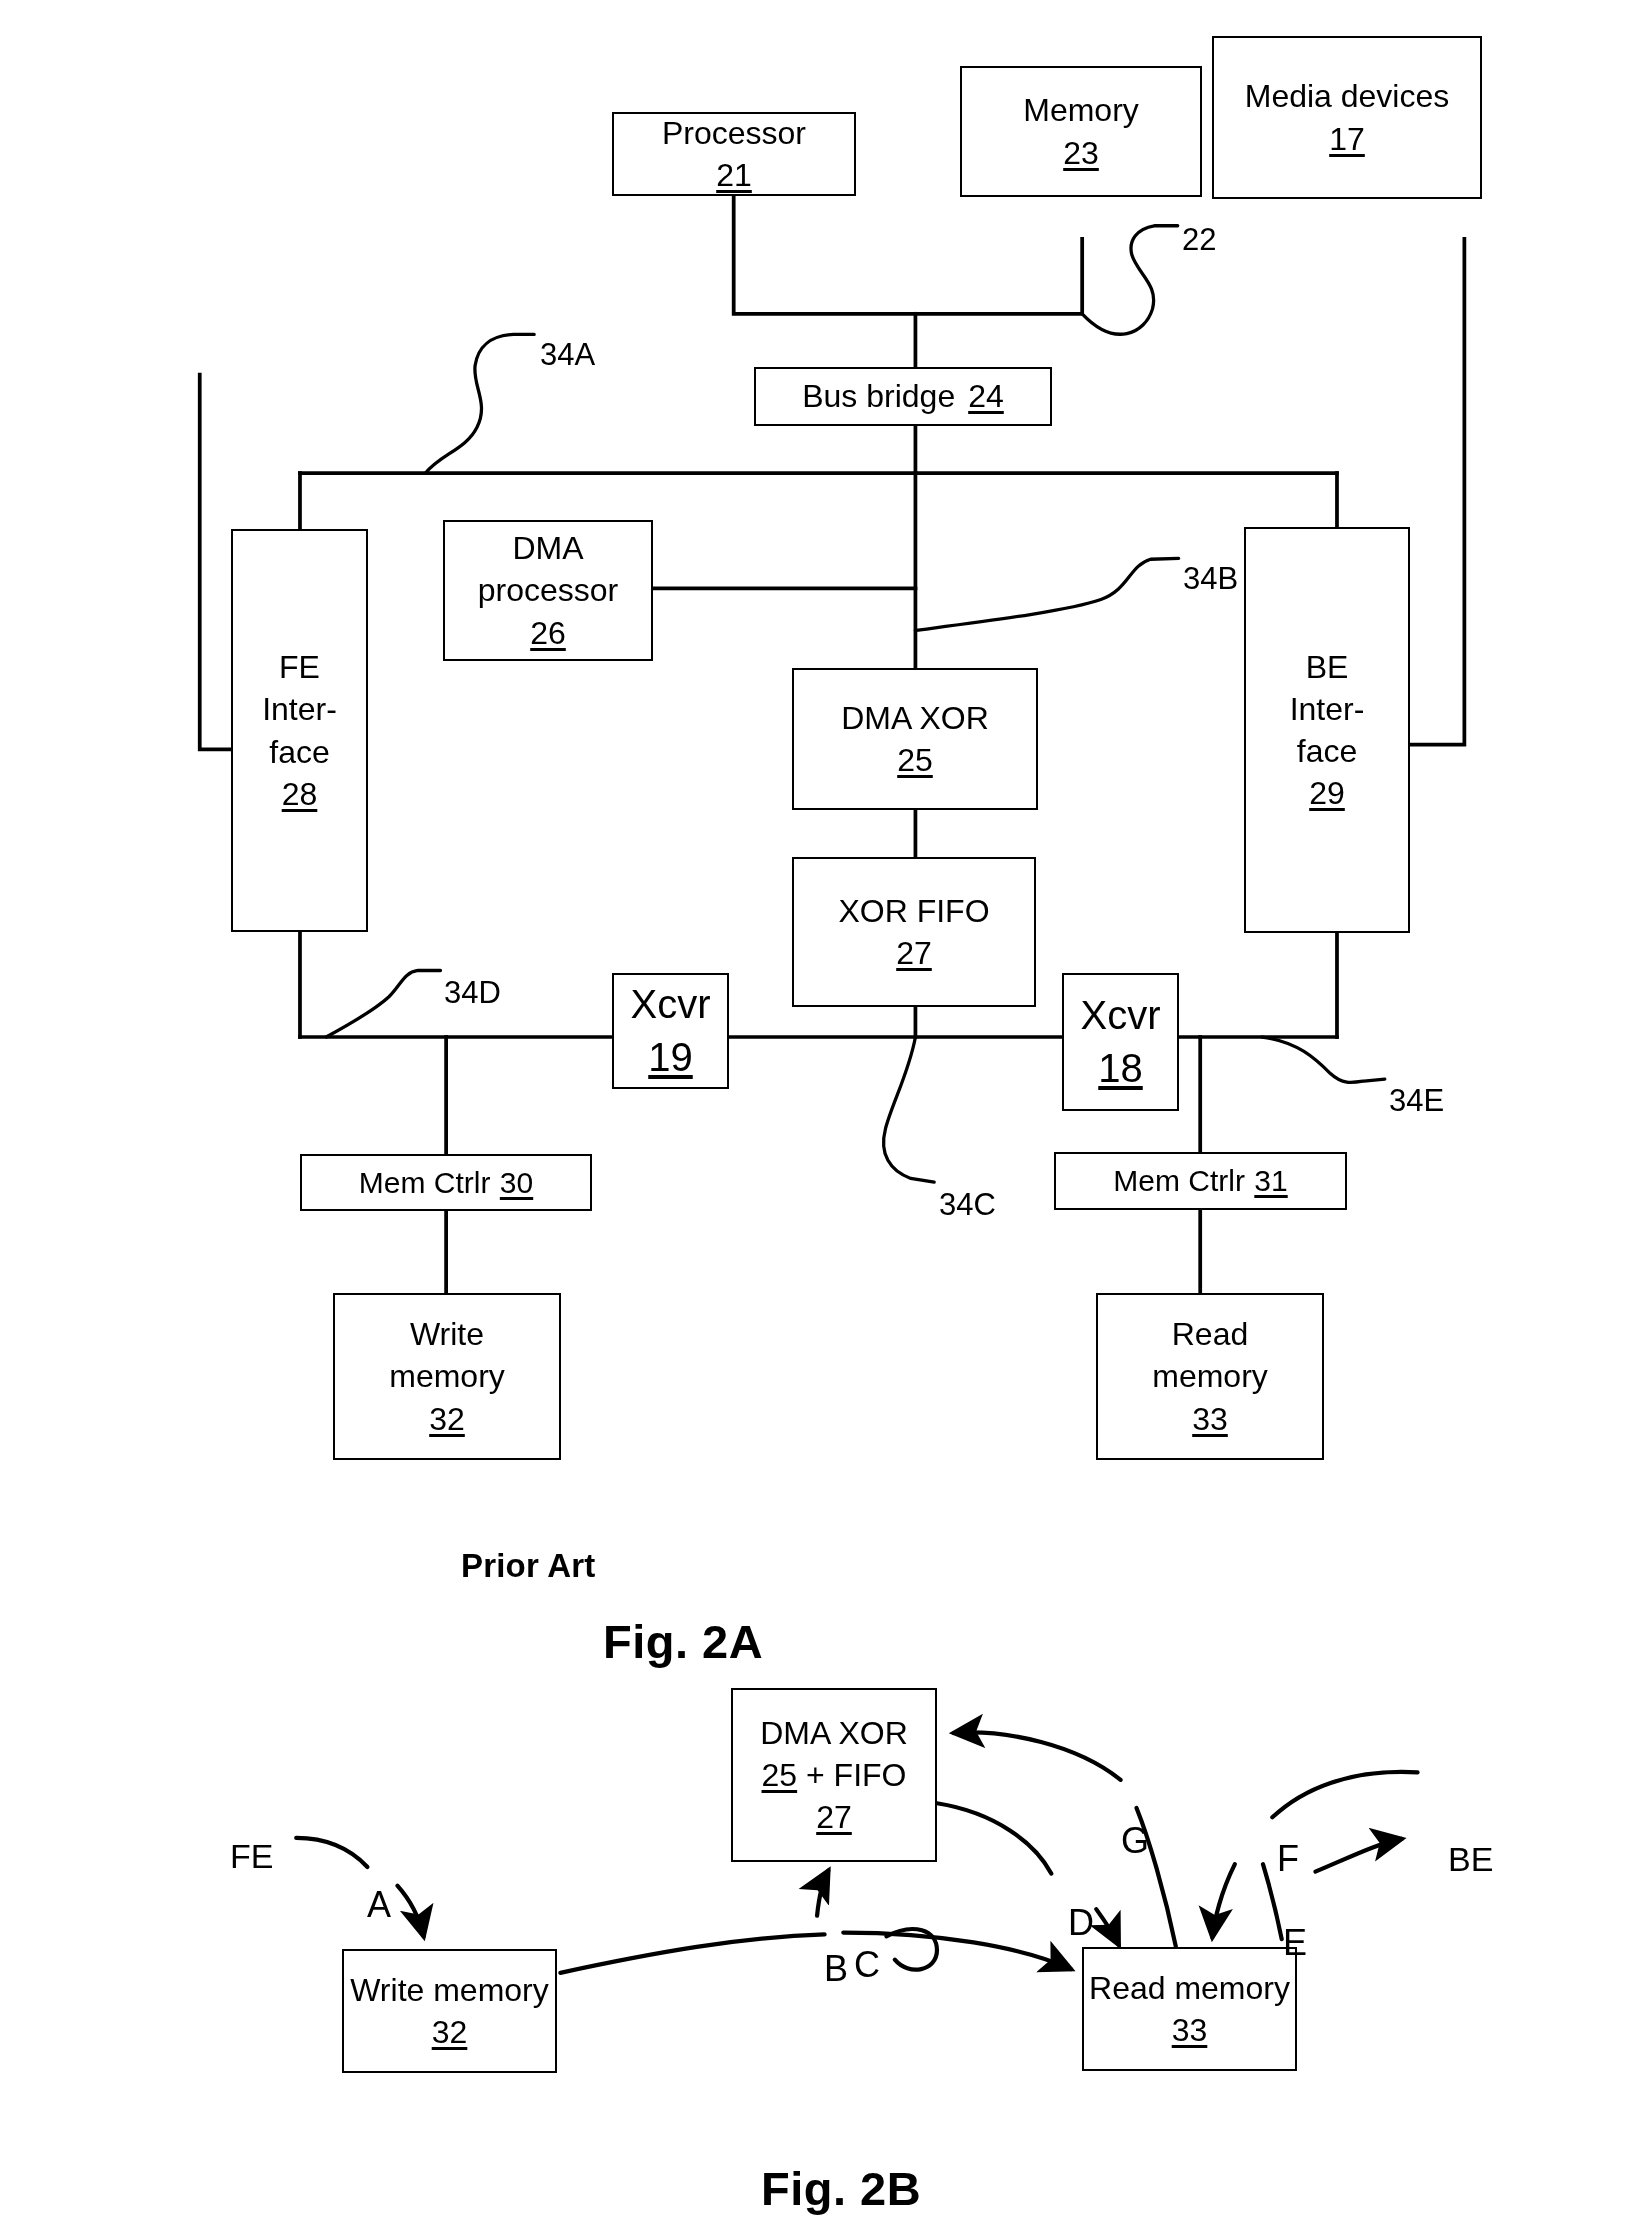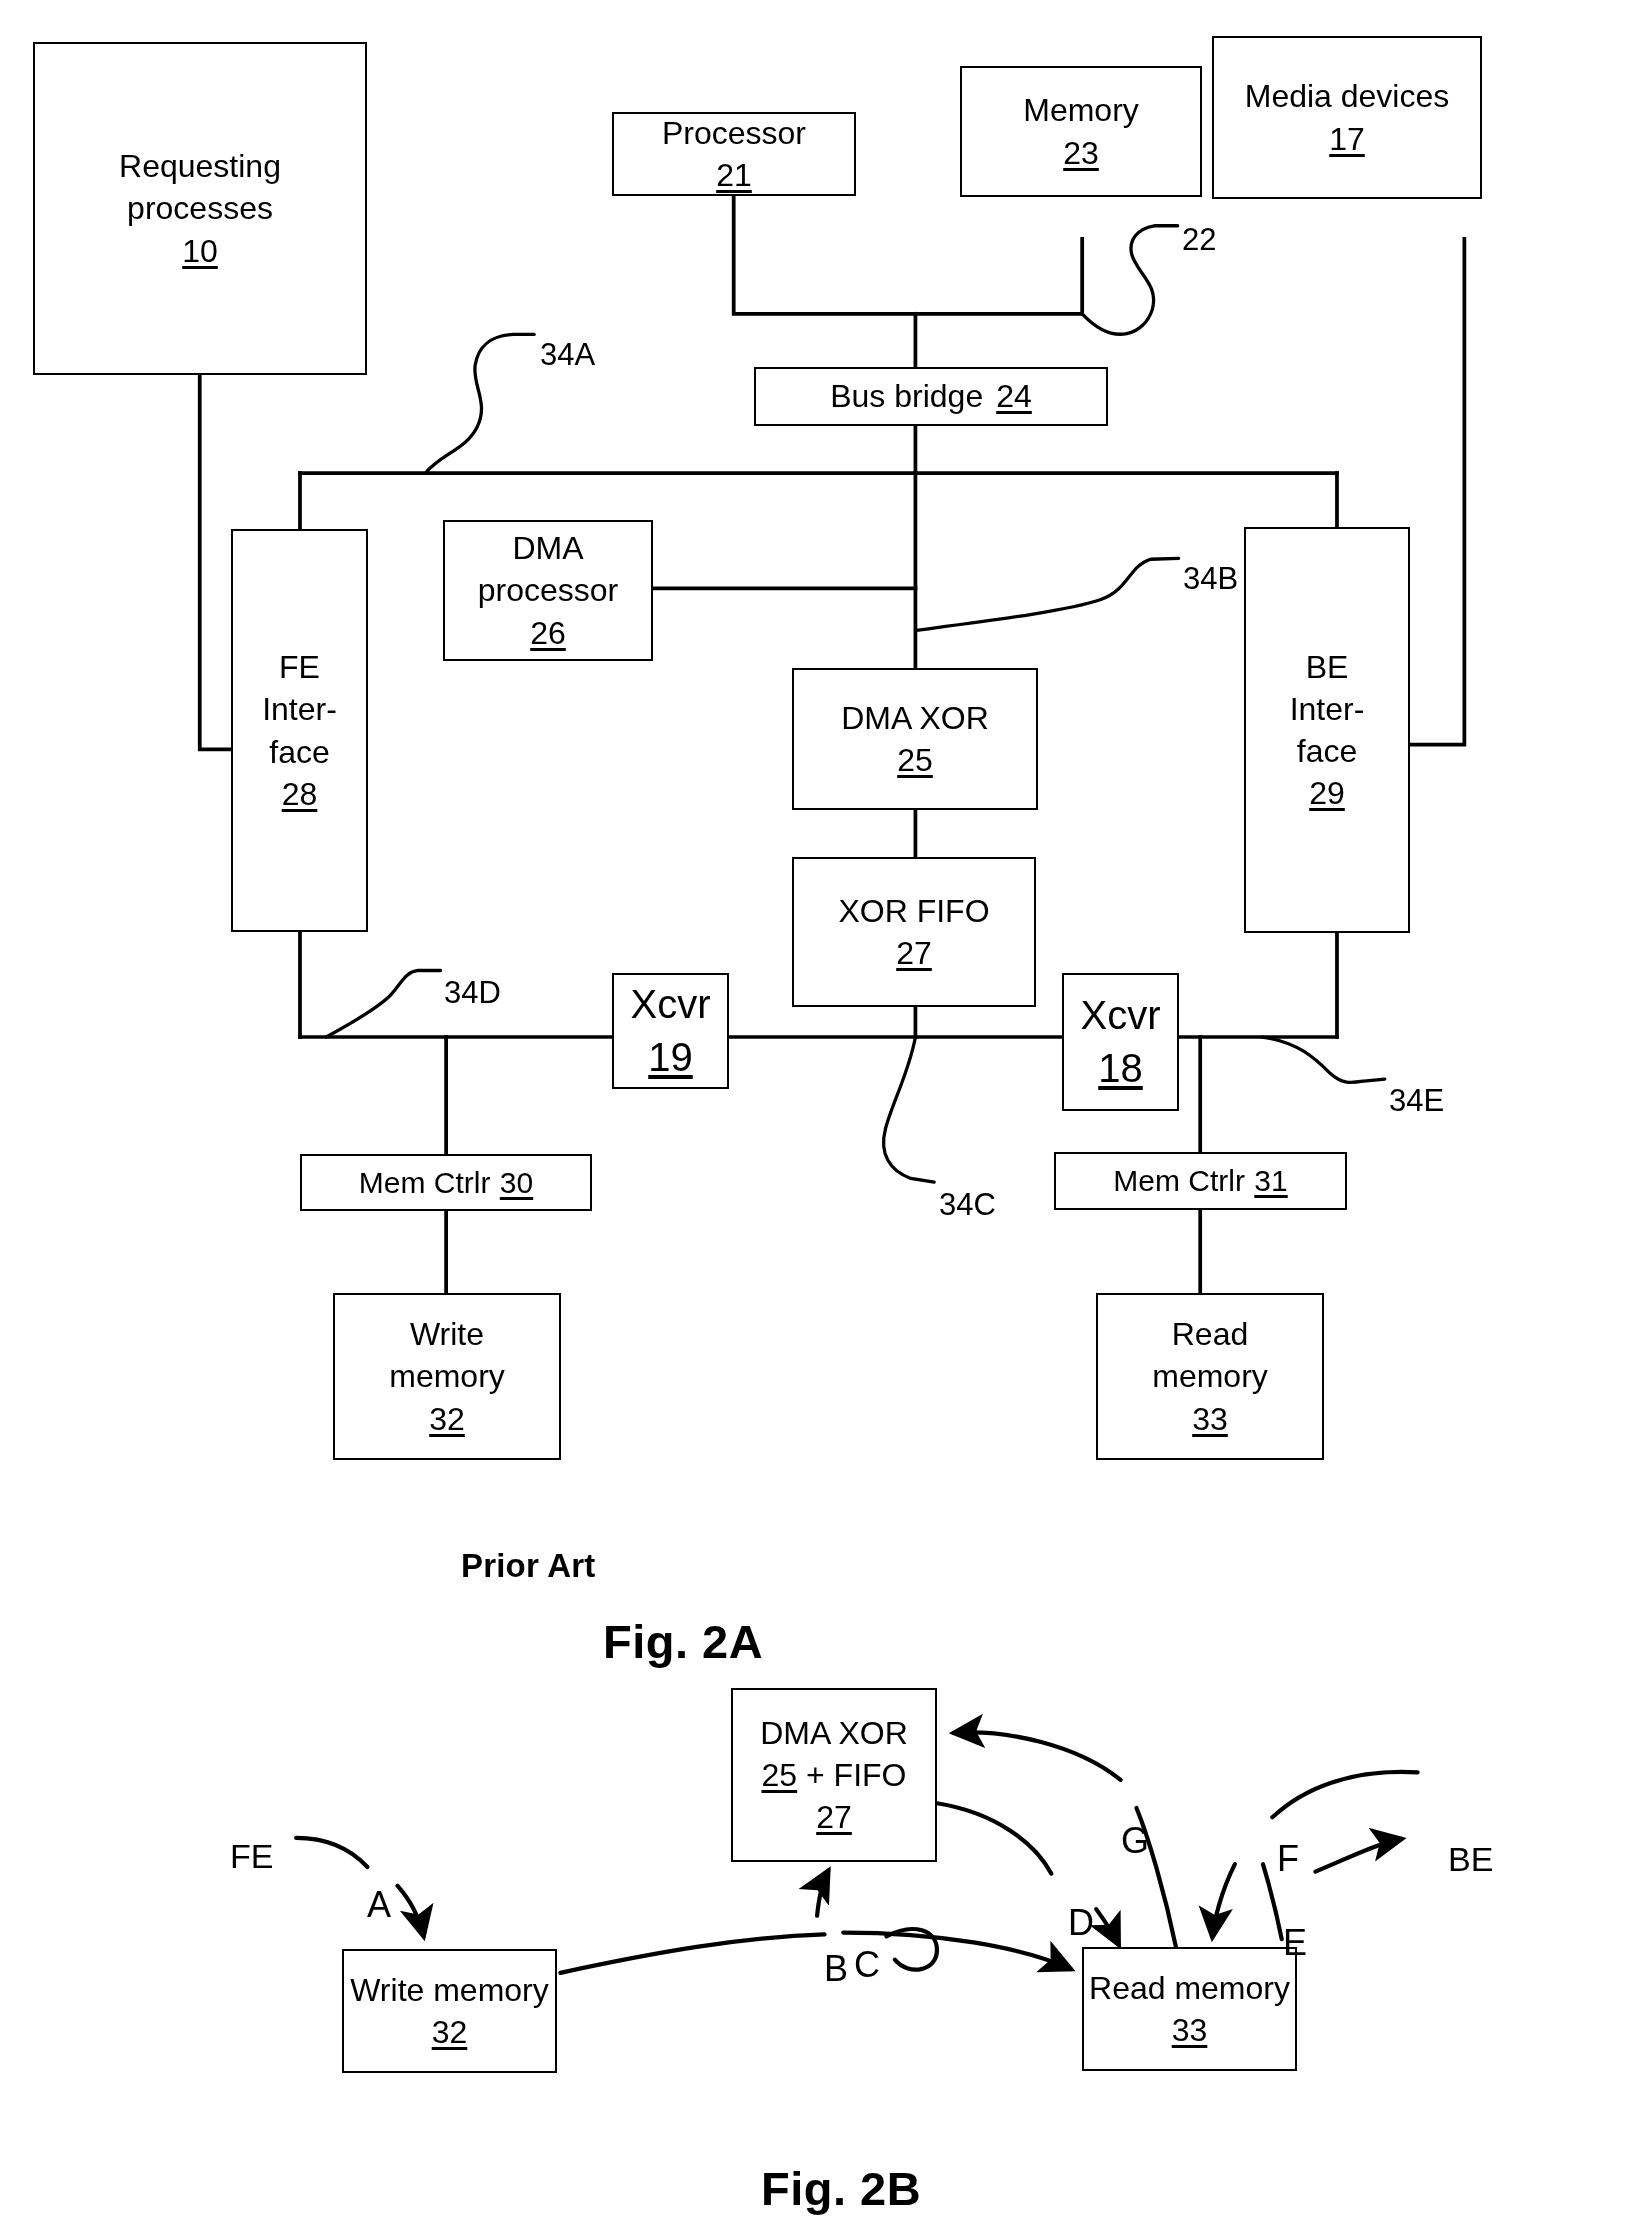--- a/index.html
+++ b/index.html
@@ -77,42 +77,37 @@
       <path d="M977,673 C1060,662 1140,652 1175,640 C1205,629 1205,604 1228,597 L1258,596"></path>
 
       <path d="M977,1107 C970,1145 952,1178 945,1205 C938,1232 950,1250 972,1258 L997,1262"></path>
 
       <path d="M348,1107 C370,1095 400,1078 415,1064 C428,1051 431,1038 446,1036 L470,1036"></path>
 
       <path d="M1347,1107 C1385,1112 1404,1130 1420,1146 C1433,1158 1443,1156 1456,1154 L1478,1152"></path>
     </g>
   </svg>
 
-  <div class="node" style="left:33px;top:42px;width:334px;height:333px;">
-    <span class="ln fs34">Requesting</span>
-    <span class="ln fs34">processes</span>
-    <span class="ln fs34 num">10</span>
-  </div>
 
   <div class="node" style="left:612px;top:112px;width:244px;height:84px;">
     <span class="ln fs34">Processor</span>
     <span class="ln fs34 num">21</span>
   </div>
 
   <div class="node" style="left:960px;top:66px;width:242px;height:131px;">
     <span class="ln fs34">Memory</span>
     <span class="ln fs34 num">23</span>
   </div>
 
   <div class="node" style="left:1212px;top:36px;width:270px;height:163px;">
     <span class="ln fs34">Media devices</span>
     <span class="ln fs34 num">17</span>
   </div>
 
-  <div class="node row" style="left:754px;top:367px;width:354px;height:59px;text-align:center;">
+  <div class="node row" style="left:754px;top:367px;width:298px;height:59px;text-align:center;">
     <span class="ln fs34">Bus bridge</span>
     <span class="ln fs34 num">24</span>
   </div>
 
   <div class="node" style="left:443px;top:520px;width:210px;height:141px;">
     <span class="ln fs34">DMA</span>
     <span class="ln fs34">processor</span>
     <span class="ln fs34 num">26</span>
   </div>
 

